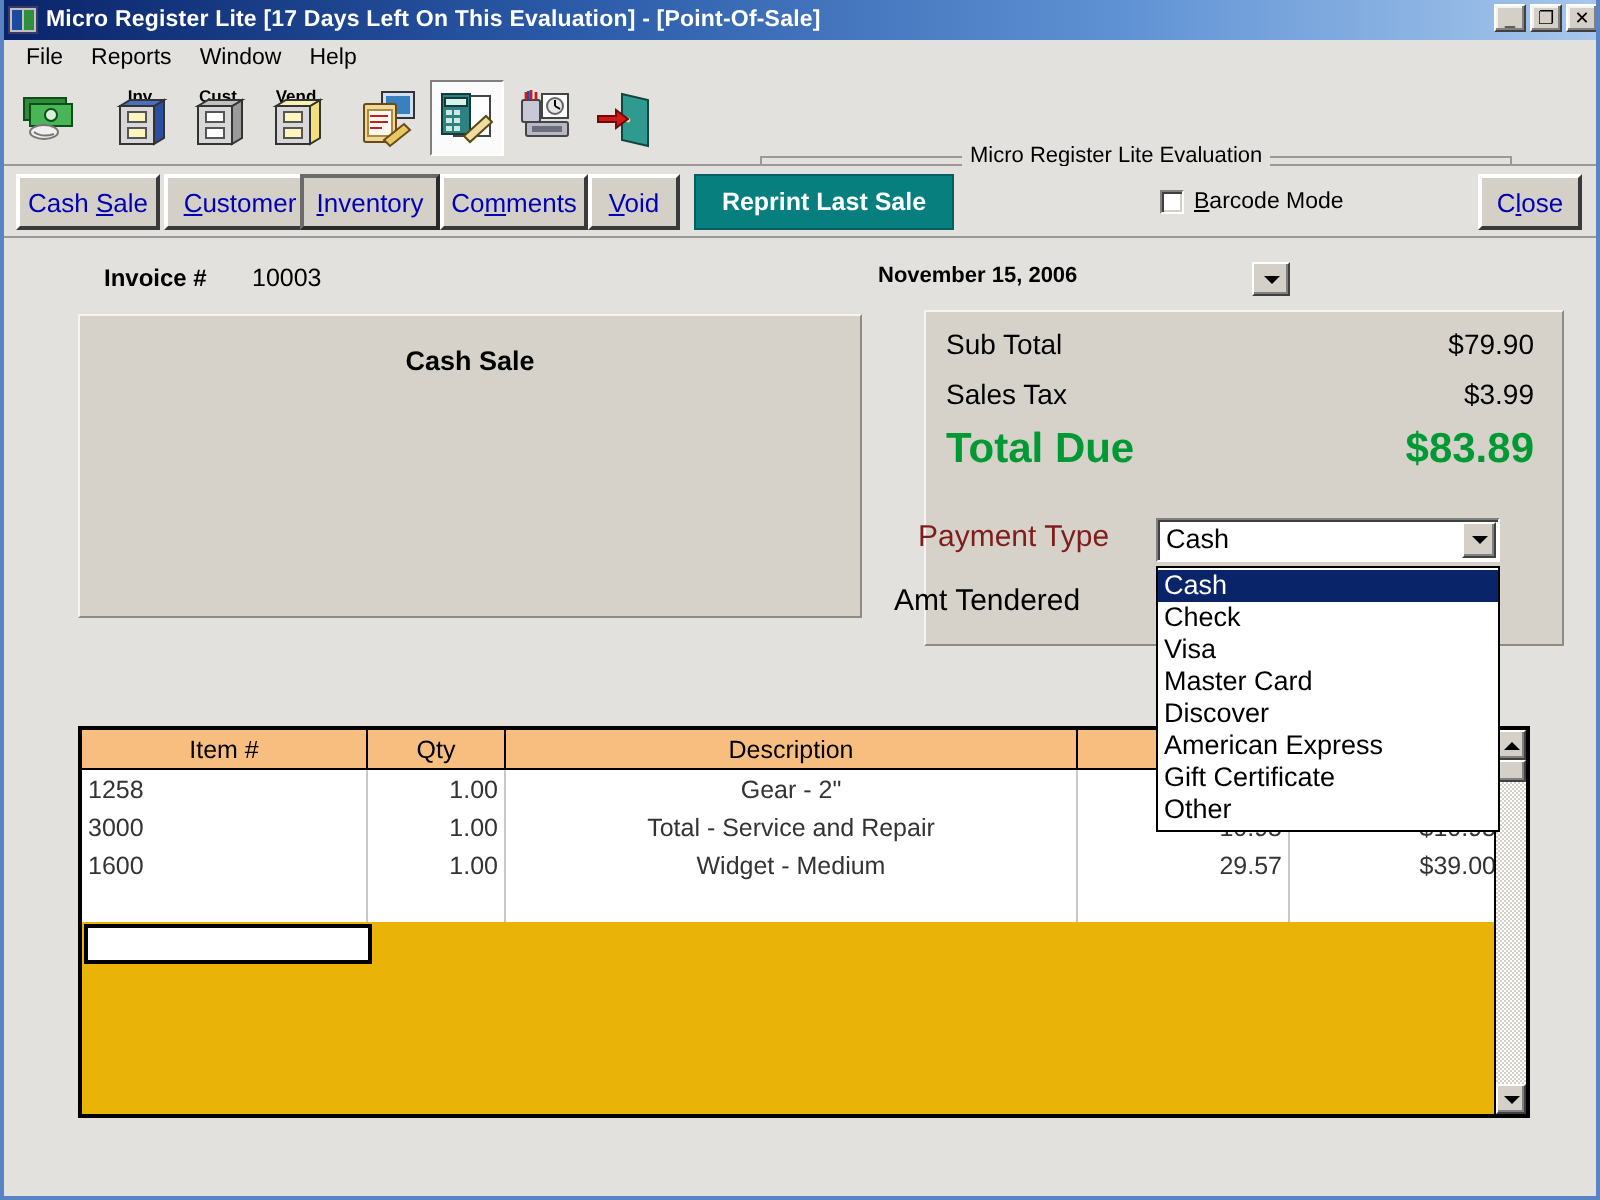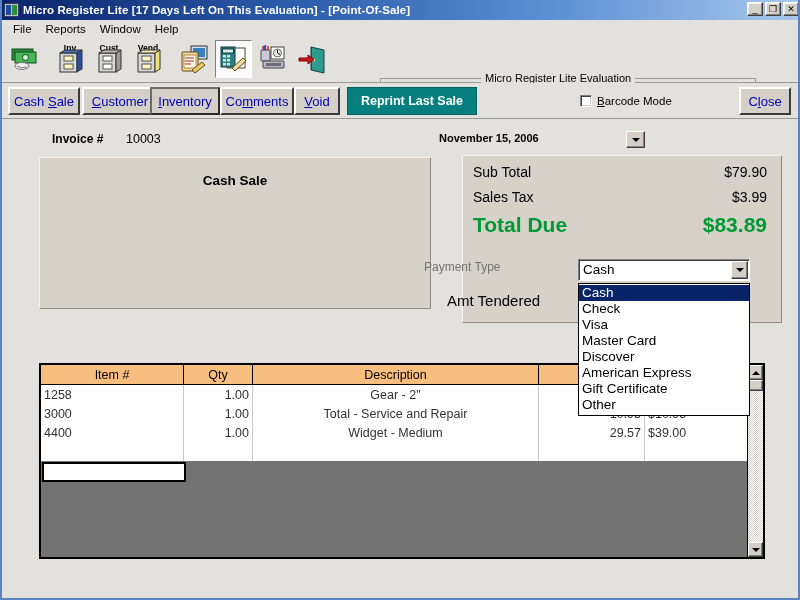--- a/index.html
+++ b/index.html
@@ -215,21 +215,21 @@
     background: #D6D2CA;
     border: 1px solid #8e8a84;
     border-top-color: #f6f4f0; border-left-color: #f6f4f0;
     box-sizing: border-box;
   }
   .trow { position: absolute; left: 0; width: 100%; height: 22px; }
   .tlabel { position: absolute; left: 10px; font-size: 14px; color: #000; }
   .tvalue { position: absolute; right: 14px; font-size: 14px; color: #000; }
   .big { font-size: 21px; font-weight: bold; color: #009933; }
 
-  .pay-label { position: absolute; left: 422px; top: 260px; font-size: 12px; color: #737373; }
+  .pay-label { position: absolute; left: 457px; top: 260px; font-size: 15px; color: #7f1d1d; }
   .amt-label { position: absolute; left: 445px; top: 292px; font-size: 15px; color: #000; }
 
   .combo {
     position: absolute; left: 576px; top: 259px; width: 172px; height: 22px;
     background: #ffffff;
     border: 1px solid #808080;
     border-right-color: #ffffff; border-bottom-color: #ffffff;
     box-shadow: inset 1px 1px 0 #404040;
     box-sizing: border-box;
   }
@@ -254,21 +254,21 @@
   }
   .combo-opt {
     font-size: 13.5px; color: #000; padding: 0 3px; height: 16px;
     line-height: 16px; white-space: nowrap; cursor: default;
   }
   .combo-opt.sel { background: #0a246a; color: #ffffff; }
 
   
   .grid-outer {
     position: absolute; left: 37px; top: 363px; width: 726px; height: 196px;
-    background: #737373;
+    background: #eab308;
     border: 2px solid #000000;
     box-sizing: border-box; overflow: hidden;
   }
   table.grid { border-collapse: collapse; width: 706px; table-layout: fixed; }
   table.grid th {
     background: #F7BE80;
     border-right: 1px solid #000000;
     border-bottom: 1px solid #000000;
     font-size: 12.5px; font-weight: normal; color: #000;
     height: 19px; padding: 0; text-align: center;
@@ -278,21 +278,21 @@
     border-right: 1px solid #c8c8c8;
     font-size: 12.5px; color: #333333;
     height: 19px; padding: 0 3px; background: #ffffff;
     overflow: hidden; white-space: nowrap;
   }
   table.grid td:last-child { border-right: none; }
   .c-item   { width: 142px; text-align: left; }
   .c-qty    { width: 68px;  text-align: right; }
   .c-desc   { width: 285px; text-align: center; }
   .c-price  { width: 105px; text-align: right; }
-  .c-total  { width: 106px; text-align: left; }
+  .c-total  { width: 106px; text-align: right; }
   tr.emptyrow td { color: #000; }
   .active-cell {
     position: absolute; left: 1px; top: 97px; width: 144px; height: 20px;
     border: 2px solid #000000; background: #ffffff;
     box-sizing: border-box; z-index: 5;
   }
 
   
   .gridscroll {
     position: absolute; right: 0px; top: 0px; width: 16px; height: 192px;
@@ -563,21 +563,21 @@
           <td class="c-total"></td>
         </tr>
         <tr>
           <td class="c-item">3000</td>
           <td class="c-qty">1.00</td>
           <td class="c-desc">Total - Service and Repair</td>
           <td class="c-price">10.95</td>
           <td class="c-total">$10.95</td>
         </tr>
         <tr>
-          <td class="c-item">4400</td>
+          <td class="c-item">1600</td>
           <td class="c-qty">1.00</td>
           <td class="c-desc">Widget - Medium</td>
           <td class="c-price">29.57</td>
           <td class="c-total">$39.00</td>
         </tr>
         <tr class="emptyrow">
           <td class="c-item"></td>
           <td class="c-qty"></td>
           <td class="c-desc"></td>
           <td class="c-price"></td>

